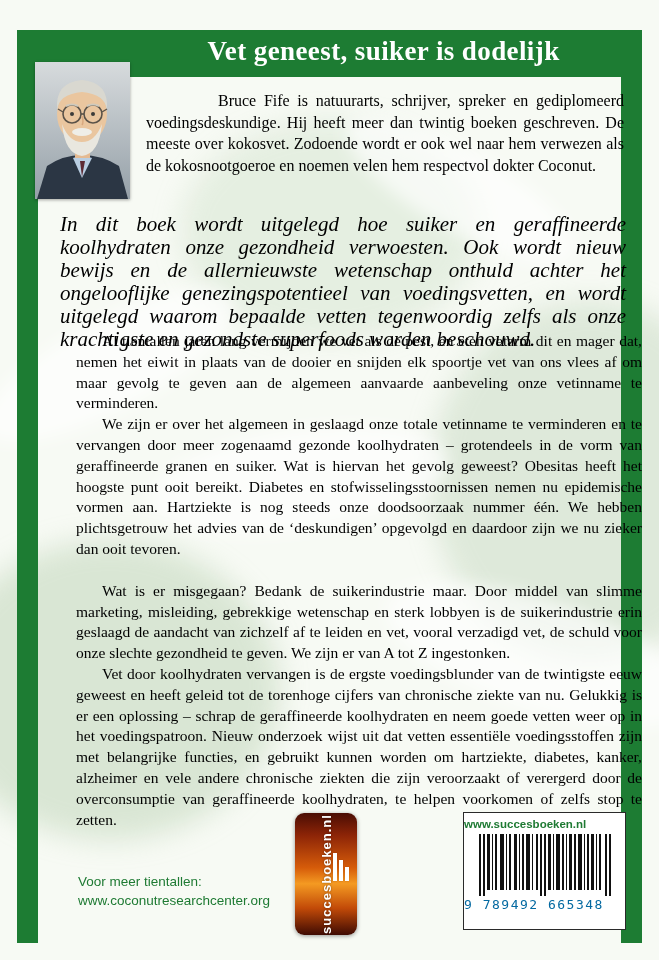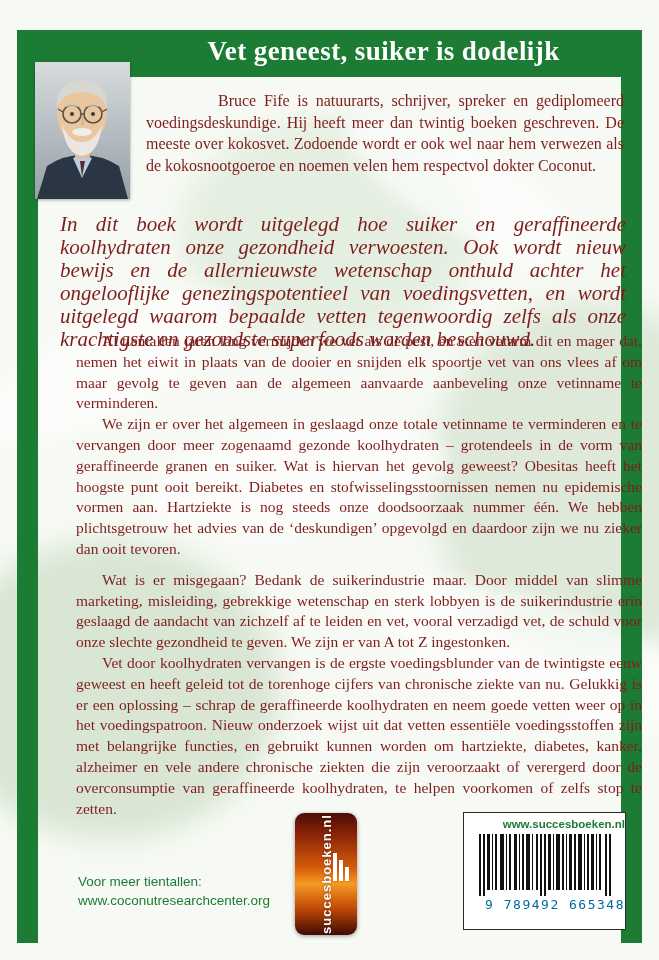--- a/index.html
+++ b/index.html
@@ -34,37 +34,37 @@
     font-family:"Liberation Serif", serif;
   }
 
   .photo{
     position:absolute;left:35px;top:62px;width:95px;height:137px;
     box-shadow:0 1px 3px rgba(0,0,0,0.35);
     background:#aeb6bd;
   }
   .photo svg{display:block;}
 
-  .green-text{color:#7f1d1d;}
+  .green-text{color:#000000;}
 
   .author-intro{
     position:absolute;left:146px;top:90px;width:478px;
     font-size:16px;line-height:21.5px;text-align:justify;
     text-indent:72px;
   }
   .lead{
     position:absolute;left:60px;top:213px;width:566px;
     font-size:21px;line-height:23px;font-style:italic;text-align:justify;
   }
   .bodytext{
     position:absolute;left:76px;top:331px;width:566px;
     font-size:15.5px;line-height:20.8px;text-align:justify;
   }
   .bodytext p{margin:0;text-indent:26px;}
-  .bodytext p.gap{margin-top:10px;}
+  .bodytext p.gap{margin-top:21px;}
 
   
   .info{
     position:absolute;left:78px;top:872px;
     font-family:"Liberation Sans", sans-serif;
     font-size:13.5px;line-height:19px;color:#1e7a33;
   }
   .publisher{
     position:absolute;left:295px;top:813px;width:62px;height:122px;
     border-radius:9px;
@@ -83,21 +83,21 @@
   }
   .pub-bars{position:absolute;left:38px;top:38px;width:18px;height:30px;}
   .pub-bars span{position:absolute;bottom:0;width:4px;background:#fff;box-shadow:0 0 1px rgba(0,0,0,.4);}
   .pub-bars .b1{left:0;height:28px;}
   .pub-bars .b2{left:6px;height:21px;}
   .pub-bars .b3{left:12px;height:14px;}
 
   .barcode-box{
     position:absolute;left:463px;top:812px;width:163px;height:118px;
     background:#ffffff;border:1px solid #2a2a2a;
-    box-sizing:border-box;text-align:right;
+    box-sizing:border-box;text-align:left;
   }
   .barcode-url{
     margin-top:5px;
     font-family:"Liberation Sans", sans-serif;
     font-size:11.5px;font-weight:bold;color:#1e7a33;
   }
   .barcode-bars{margin:4px auto 0;width:132px;height:62px;display:block;}
   .barcode-number{
     font-family:"DejaVu Sans Mono", monospace;
     font-size:13px;color:#0369a1;letter-spacing:1.5px;margin-top:1px;

